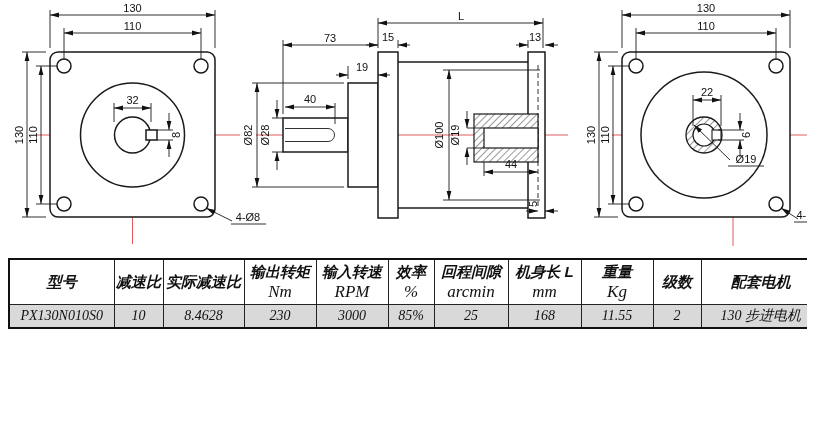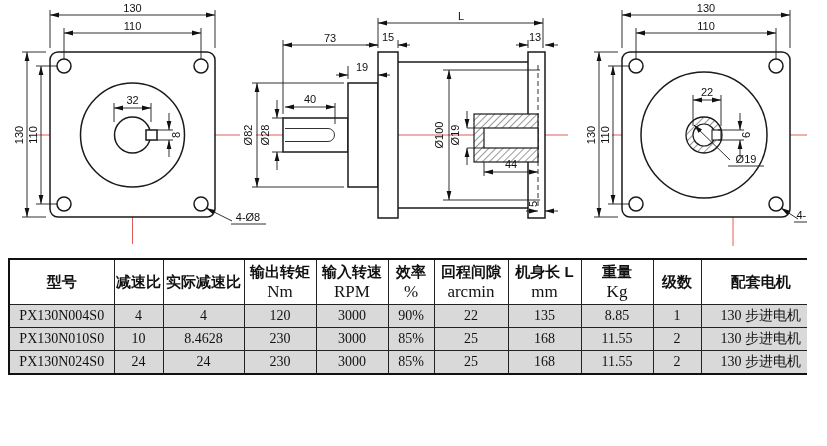--- a/index.html
+++ b/index.html
@@ -3,21 +3,21 @@
 <meta charset="utf-8">
 <style>
   html,body{margin:0;padding:0;background:#fff;}
   .page{width:807px;height:446px;background:#fff;position:relative;font-family:"Liberation Sans",sans-serif;overflow:hidden;}
   .drawings{width:827px;height:252px;}
   svg text.dt{font-family:"Liberation Sans",sans-serif;font-size:11px;fill:#111;text-anchor:middle;}
   svg .ol{fill:#fff;stroke:#1a1a1a;stroke-width:1.5;}
   svg .ol2{fill:none;stroke:#1a1a1a;stroke-width:1.5;}
   svg .tl{stroke:#1a1a1a;stroke-width:0.9;fill:none;}
   svg .cl{stroke:#e05c5c;stroke-width:1;fill:none;}
-  .tablewrap{padding:6px 7px 0 8px;}
+  .tablewrap{padding:6px 7px 0 8px;font-style:italic;}
   table.spec{border-collapse:collapse;table-layout:fixed;width:812px;border:2px solid #111;
     font-family:"Liberation Serif",serif;color:#111;}
   table.spec th,table.spec td{border:1px solid #222;text-align:center;vertical-align:middle;
     padding:0;overflow:hidden;white-space:nowrap;}
   table.spec th{height:44px;font-size:15px;font-weight:bold;background:#fff;font-family:"Liberation Sans",sans-serif;}
   table.spec th .h2{font-size:17px;font-weight:normal;font-family:"Liberation Serif",serif;}
   table.spec td{height:22px;font-size:14px;}
   tr.shaded td{background:#d9d9d9;}
 </style>
 </head>
@@ -248,49 +248,23 @@
             <th>
               <div class="h1">级数</div>
             </th>
             <th>
               <div class="h1">配套电机</div>
             </th>
           </tr>
       </thead>
       <tbody>
           <tr class="shaded">
-            <td>PX130N004S0</td>
-            <td>4</td>
-            <td>4</td>
-            <td>120</td>
-            <td>3000</td>
-            <td>90%</td>
-            <td>22</td>
-            <td>135</td>
-            <td>8.85</td>
-            <td>1</td>
-            <td>130 步进电机</td>
-          </tr>
-          <tr class="shaded">
             <td>PX130N010S0</td>
             <td>10</td>
             <td>8.4628</td>
-            <td>230</td>
-            <td>3000</td>
-            <td>85%</td>
-            <td>25</td>
-            <td>168</td>
-            <td>11.55</td>
-            <td>2</td>
-            <td>130 步进电机</td>
-          </tr>
-          <tr class="shaded">
-            <td>PX130N024S0</td>
-            <td>24</td>
-            <td>24</td>
             <td>230</td>
             <td>3000</td>
             <td>85%</td>
             <td>25</td>
             <td>168</td>
             <td>11.55</td>
             <td>2</td>
             <td>130 步进电机</td>
           </tr>
         </tbody>

